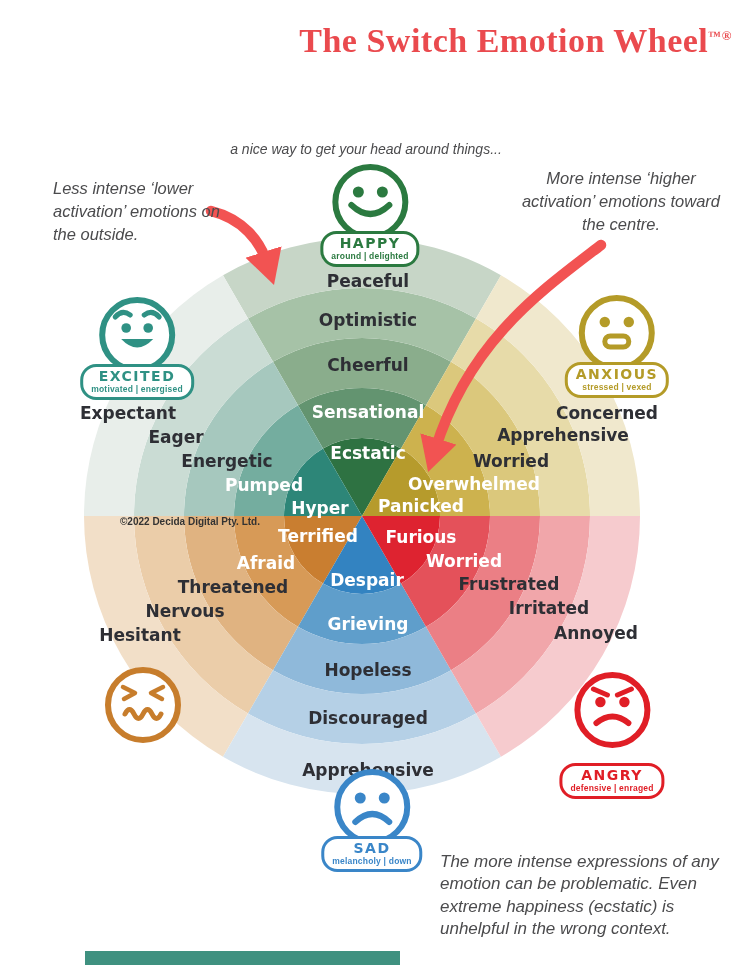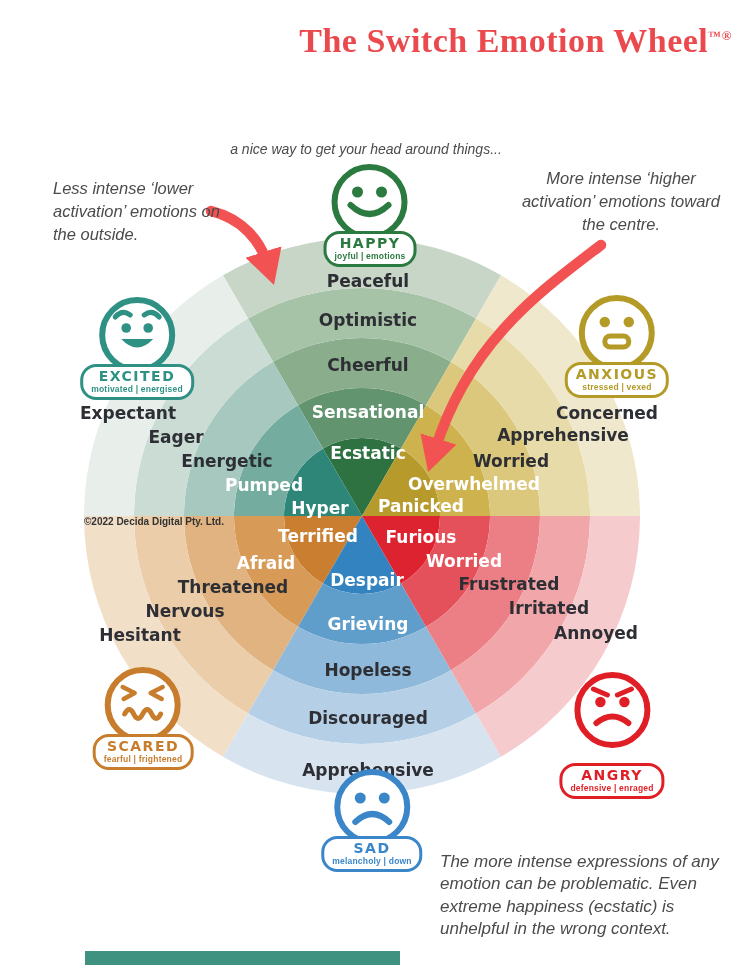--- a/index.html
+++ b/index.html
@@ -30,21 +30,21 @@
   .face-wrap{position:absolute;transform:translateX(-50%);display:flex;
              flex-direction:column;align-items:center;z-index:3;}
   .face-svg{display:block;}
   .face-badge{background:#fff;border:3.5px solid currentColor;border-radius:16px;
               padding:1px 8px 3px;text-align:center;margin-top:-13px;position:relative;z-index:2;}
   .badge-name{font-family:"DejaVu Sans",sans-serif;font-weight:700;font-size:14px;
               letter-spacing:1.5px;line-height:1.15;}
   .badge-sub{font-weight:700;font-size:8.5px;letter-spacing:.2px;line-height:1.2;}
 
   .copyright{position:absolute;left:84px;top:516px;font-size:10px;font-weight:700;
-             color:#333;z-index:2;}
+             color:#333;z-index:2;padding-left:36px;}
 
   .footnote{position:absolute;left:440px;top:851px;width:292px;text-align:left;
             font-style:italic;font-size:17px;line-height:1.32;color:var(--ann-gray,#4b4b4d);}
 
   .teal-bar{position:absolute;left:85px;top:951px;width:315px;height:14px;
             background:var(--teal-bar,#3f9180);}
 </style>
 </head>
 <body>
 
@@ -141,21 +141,21 @@
 
   <div class="face-wrap" style="left: 370px; top: 160px; color: rgb(43, 122, 64);">
     <svg class="face-svg" width="84" height="84" viewBox="0 0 84 84">
       <circle cx="42" cy="42" r="35" fill="#fff" stroke="currentColor" stroke-width="6"></circle>
       <circle cx="30" cy="32" r="5.5" fill="currentColor"></circle>
       <circle cx="54" cy="32" r="5.5" fill="currentColor"></circle>
       <path d="M23,45 Q42,63 61,45" fill="none" stroke="currentColor" stroke-width="6" stroke-linecap="round"></path>
     </svg>
     <div class="face-badge">
       <div class="badge-name">HAPPY</div>
-      <div class="badge-sub">joyful | emotions</div>
+      <div class="badge-sub">around | delighted</div>
     </div>
   </div>
 
   <div class="face-wrap" style="left: 137px; top: 293px; color: rgb(47, 145, 132);">
     <svg class="face-svg" width="84" height="84" viewBox="0 0 84 84">
       <circle cx="42" cy="42" r="35" fill="#fff" stroke="currentColor" stroke-width="6"></circle>
       <path d="M20,24 Q27,16 35,22" fill="none" stroke="currentColor" stroke-width="5" stroke-linecap="round"></path>
       <path d="M49,22 Q57,16 64,24" fill="none" stroke="currentColor" stroke-width="5" stroke-linecap="round"></path>
       <circle cx="31" cy="35" r="4.8" fill="currentColor"></circle>
       <circle cx="53" cy="35" r="4.8" fill="currentColor"></circle>
@@ -180,24 +180,20 @@
     </div>
   </div>
 
   <div class="face-wrap" style="left: 143px; top: 663px; color: rgb(199, 125, 44);">
     <svg class="face-svg" width="84" height="84" viewBox="0 0 84 84">
       <circle cx="42" cy="42" r="35" fill="#fff" stroke="currentColor" stroke-width="6"></circle>
       <path d="M22,24 L34,30 L23,36" fill="none" stroke="currentColor" stroke-width="4.5" stroke-linecap="round" stroke-linejoin="round"></path>
       <path d="M62,24 L50,30 L61,36" fill="none" stroke="currentColor" stroke-width="4.5" stroke-linecap="round" stroke-linejoin="round"></path>
       <path d="M24,51 q4.5,-9 9,0 q4.5,9 9,0 q4.5,-9 9,0 q4.5,9 9,0" fill="none" stroke="currentColor" stroke-width="5" stroke-linecap="round"></path>
     </svg>
-    <div class="face-badge">
-      <div class="badge-name">SCARED</div>
-      <div class="badge-sub">fearful | frightened</div>
-    </div>
   </div>
 
   <div class="face-wrap" style="left: 372px; top: 765px; color: rgb(58, 134, 200);">
     <svg class="face-svg" width="84" height="84" viewBox="0 0 84 84">
       <circle cx="42" cy="42" r="35" fill="#fff" stroke="currentColor" stroke-width="6"></circle>
       <circle cx="30" cy="33" r="5.5" fill="currentColor"></circle>
       <circle cx="54" cy="33" r="5.5" fill="currentColor"></circle>
       <path d="M25,57 Q42,41 59,57" fill="none" stroke="currentColor" stroke-width="6" stroke-linecap="round"></path>
     </svg>
     <div class="face-badge">

